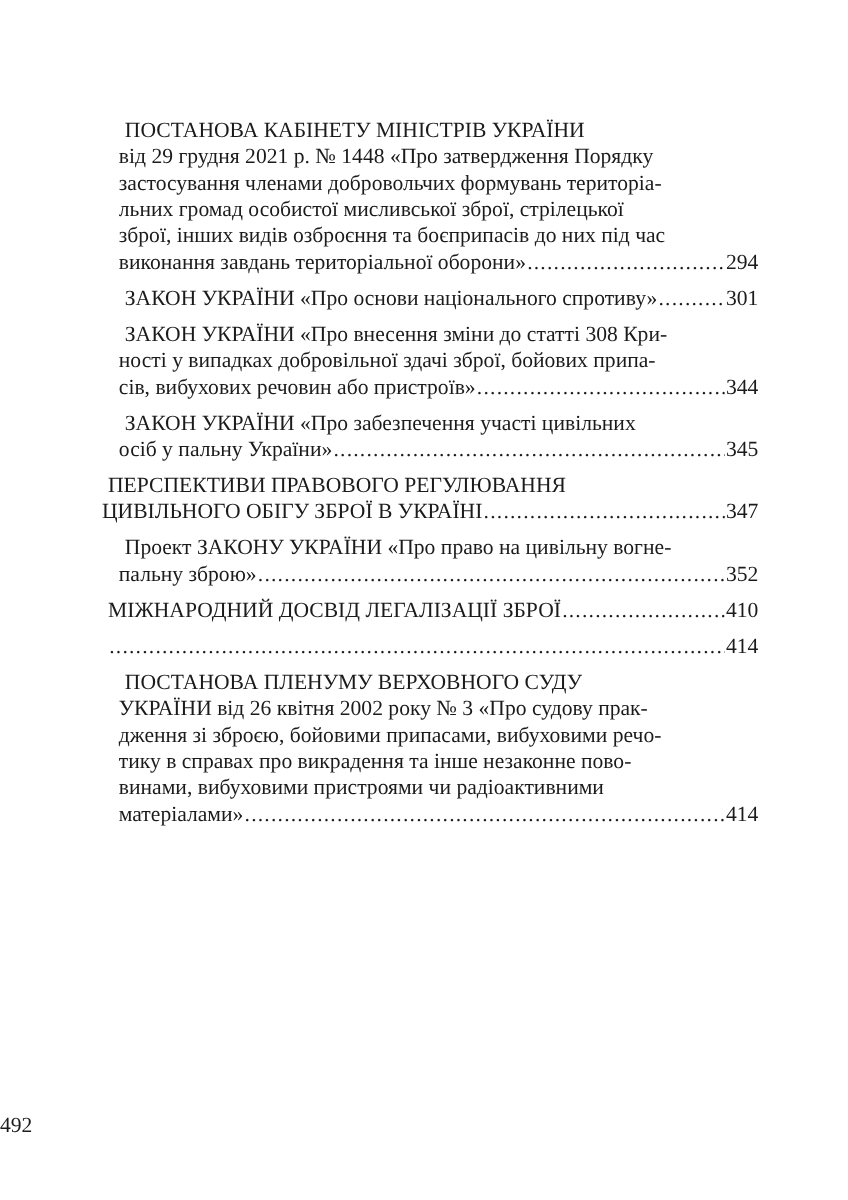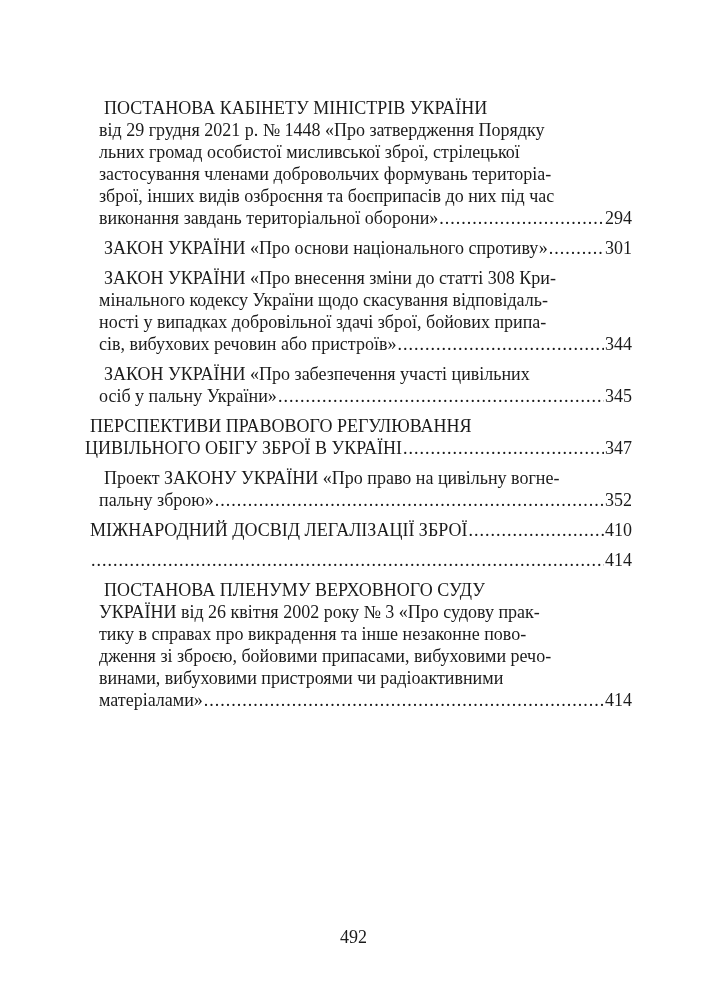--- a/index.html
+++ b/index.html
@@ -38,51 +38,50 @@
     white-space: nowrap;
     letter-spacing: 1px;
     padding-left: 1px;
   }
   .toc-leader .pg { flex: none; margin-left: 1px; text-align: right; }
   .footer {
     position: absolute;
     top: 926px;
     left: 0;
     width: 707px;
-    text-align: center;
+    text-align: left;
     font-size: 18px;
     line-height: 22px;
   }
 </style>
 </head>
 <body>
 
 <div class="toc">
     <div class="toc-entry level-2">
       <div class="toc-line first">ПОСТАНОВА КАБІНЕТУ МІНІСТРІВ УКРАЇНИ</div>
       <div class="toc-line">від 29 грудня 2021 р. № 1448 «Про затвердження Порядку</div>
+      <div class="toc-line">застосування членами добровольчих формувань територіа-</div>
       <div class="toc-line">льних громад особистої мисливської зброї, стрілецької</div>
-      <div class="toc-line">застосування членами добровольчих формувань територіа-</div>
       <div class="toc-line">зброї, інших видів озброєння та боєприпасів до них під час</div>
       <div class="toc-leader">
         <span class="t">виконання завдань територіальної оборони»</span>
         <span class="dots">................................................................................................................................................................</span>
         <span class="pg">294</span>
       </div>
     </div>
     <div class="toc-entry level-2">
       <div class="toc-leader first">
         <span class="t">ЗАКОН УКРАЇНИ «Про основи національного спротиву»</span>
         <span class="dots">................................................................................................................................................................</span>
         <span class="pg">301</span>
       </div>
     </div>
     <div class="toc-entry level-2">
       <div class="toc-line first">ЗАКОН УКРАЇНИ «Про внесення зміни до статті 308 Кри-</div>
-      <div class="toc-line">мінального кодексу України щодо скасування відповідаль-</div>
       <div class="toc-line">ності у випадках добровільної здачі зброї, бойових припа-</div>
       <div class="toc-leader">
         <span class="t">сів, вибухових речовин або пристроїв»</span>
         <span class="dots">................................................................................................................................................................</span>
         <span class="pg">344</span>
       </div>
     </div>
     <div class="toc-entry level-2">
       <div class="toc-line first">ЗАКОН УКРАЇНИ «Про забезпечення участі цивільних</div>
       <div class="toc-leader">
@@ -116,22 +115,22 @@
     </div>
     <div class="toc-entry level-1">
       <div class="toc-leader first">
         <span class="dots">................................................................................................................................................................</span>
         <span class="pg">414</span>
       </div>
     </div>
     <div class="toc-entry level-2">
       <div class="toc-line first">ПОСТАНОВА ПЛЕНУМУ ВЕРХОВНОГО СУДУ</div>
       <div class="toc-line">УКРАЇНИ від 26 квітня 2002 року № 3 «Про судову прак-</div>
+      <div class="toc-line">дження зі зброєю, бойовими припасами, вибуховими речо-</div>
       <div class="toc-line">тику в справах про викрадення та інше незаконне пово-</div>
-      <div class="toc-line">дження зі зброєю, бойовими припасами, вибуховими речо-</div>
       <div class="toc-line">винами, вибуховими пристроями чи радіоактивними</div>
       <div class="toc-leader">
         <span class="t">матеріалами» </span>
         <span class="dots">................................................................................................................................................................</span>
         <span class="pg">414</span>
       </div>
     </div>
   </div>
 
 <div class="footer">492</div>

